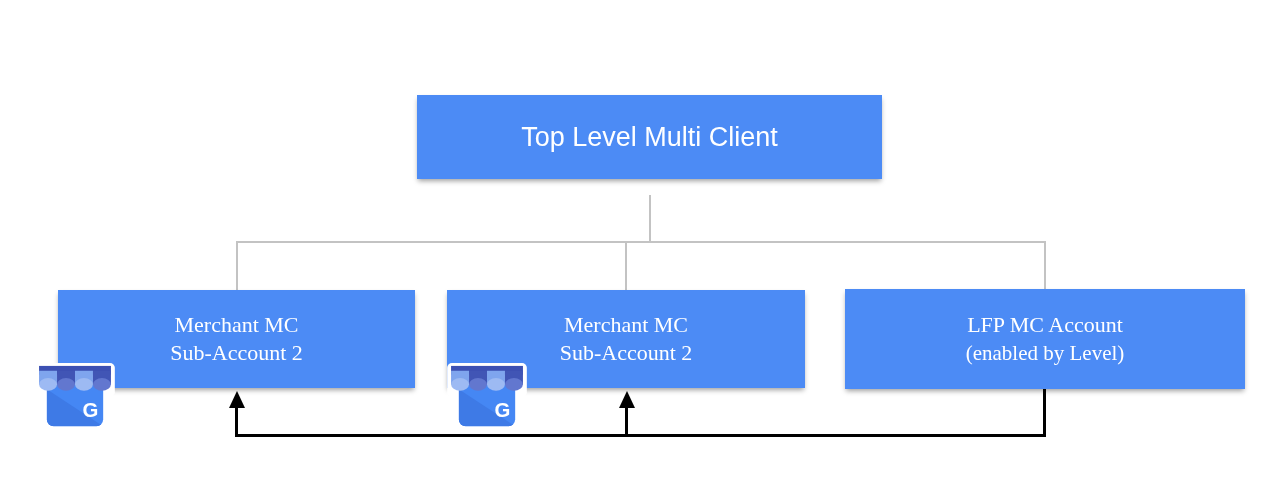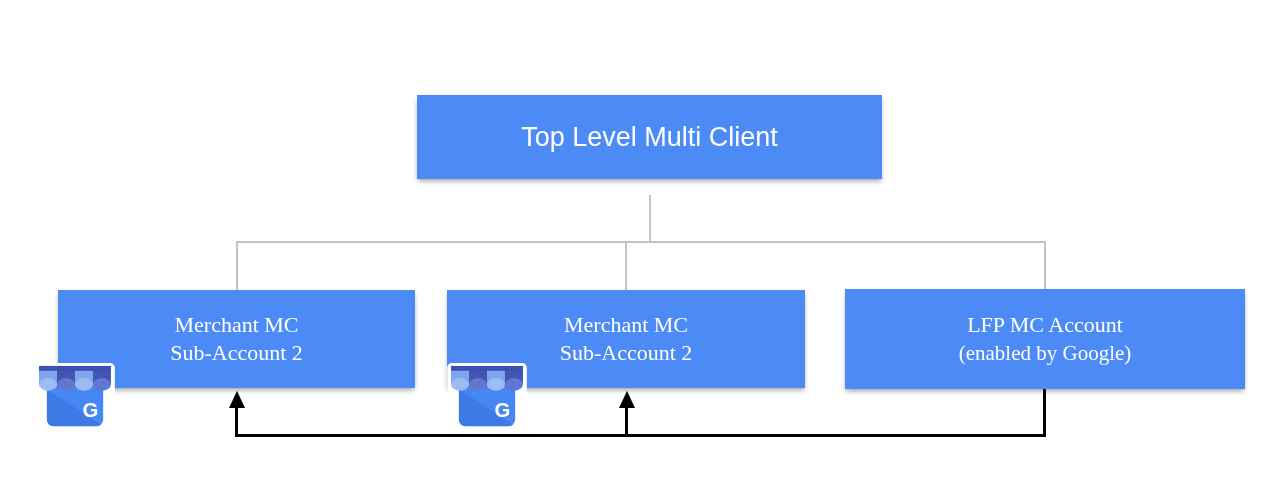--- a/index.html
+++ b/index.html
@@ -77,21 +77,21 @@
   <div class="node node-child node-sub1">
     <span class="line1">Merchant MC</span>
     <span class="line2">Sub-Account 2</span>
   </div>
   <div class="node node-child node-sub2">
     <span class="line1">Merchant MC</span>
     <span class="line2">Sub-Account 2</span>
   </div>
   <div class="node node-child node-lfp">
     <span class="line1">LFP MC Account</span>
-    <span class="line2">(enabled by Google)</span>
+    <span class="line2">(enabled by Level)</span>
   </div>
 
   <div class="black-line" style="left:1043px; top:389px; width:3px; height:48px;"></div>
   <div class="black-line" style="left:235px; top:434px; width:811px; height:3px;"></div>
   <div class="black-line" style="left:235px; top:405px; width:3px; height:32px;"></div>
   <div class="black-line" style="left:625px; top:405px; width:3px; height:32px;"></div>
   <div class="arrowhead-up" style="left:229px; top:391px;"></div>
   <div class="arrowhead-up" style="left:619px; top:391px;"></div>
 
   <svg class="gmb-icon" style="left:35px; top:363px;" viewBox="0 0 82 70">

